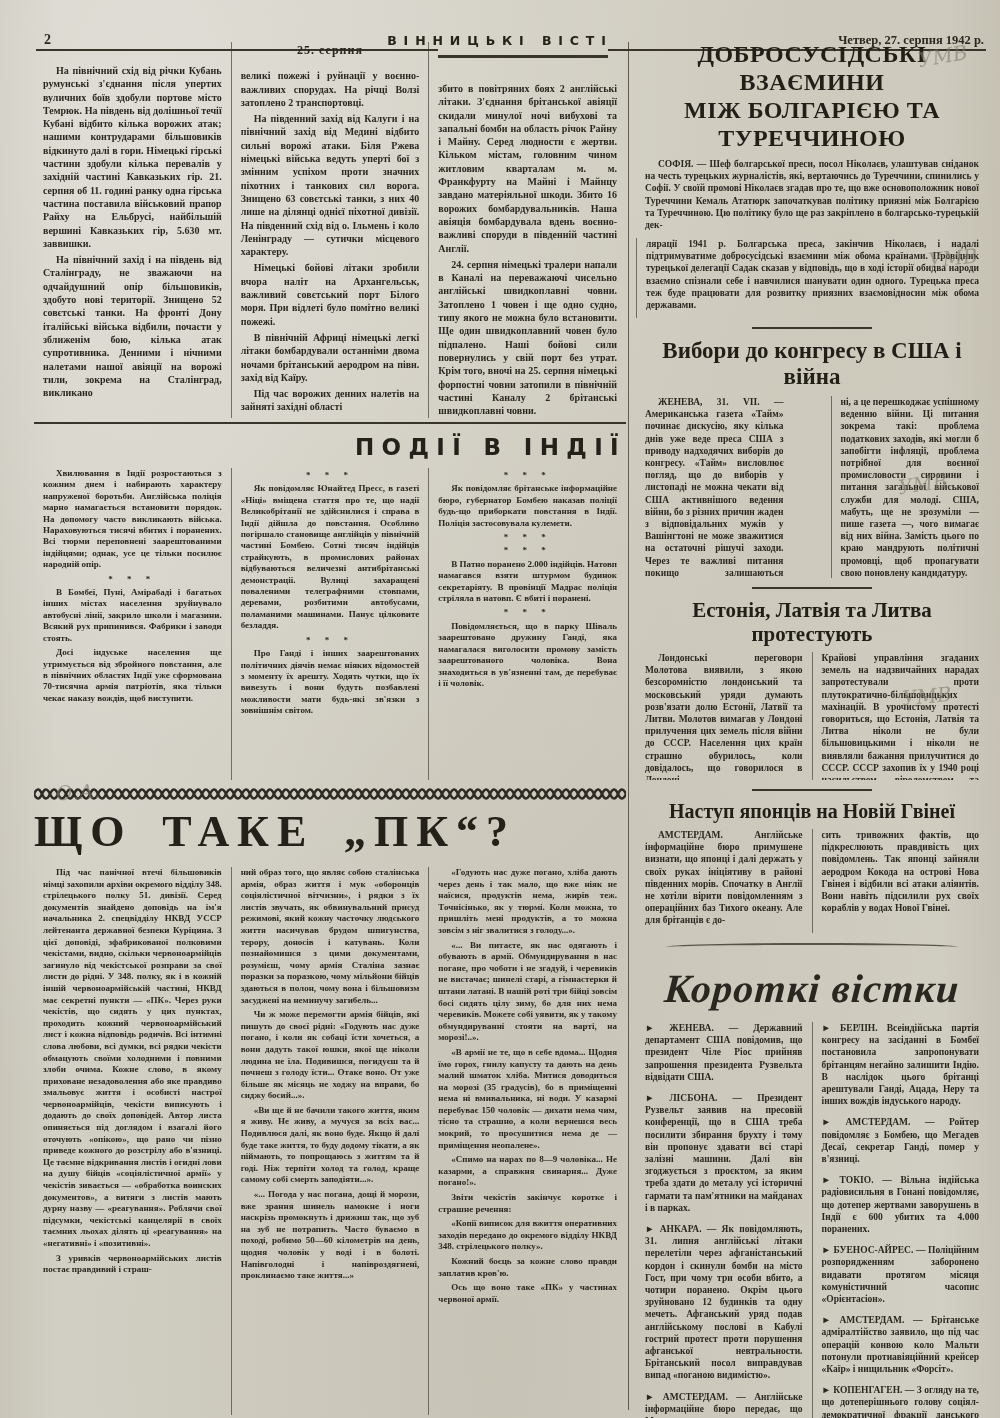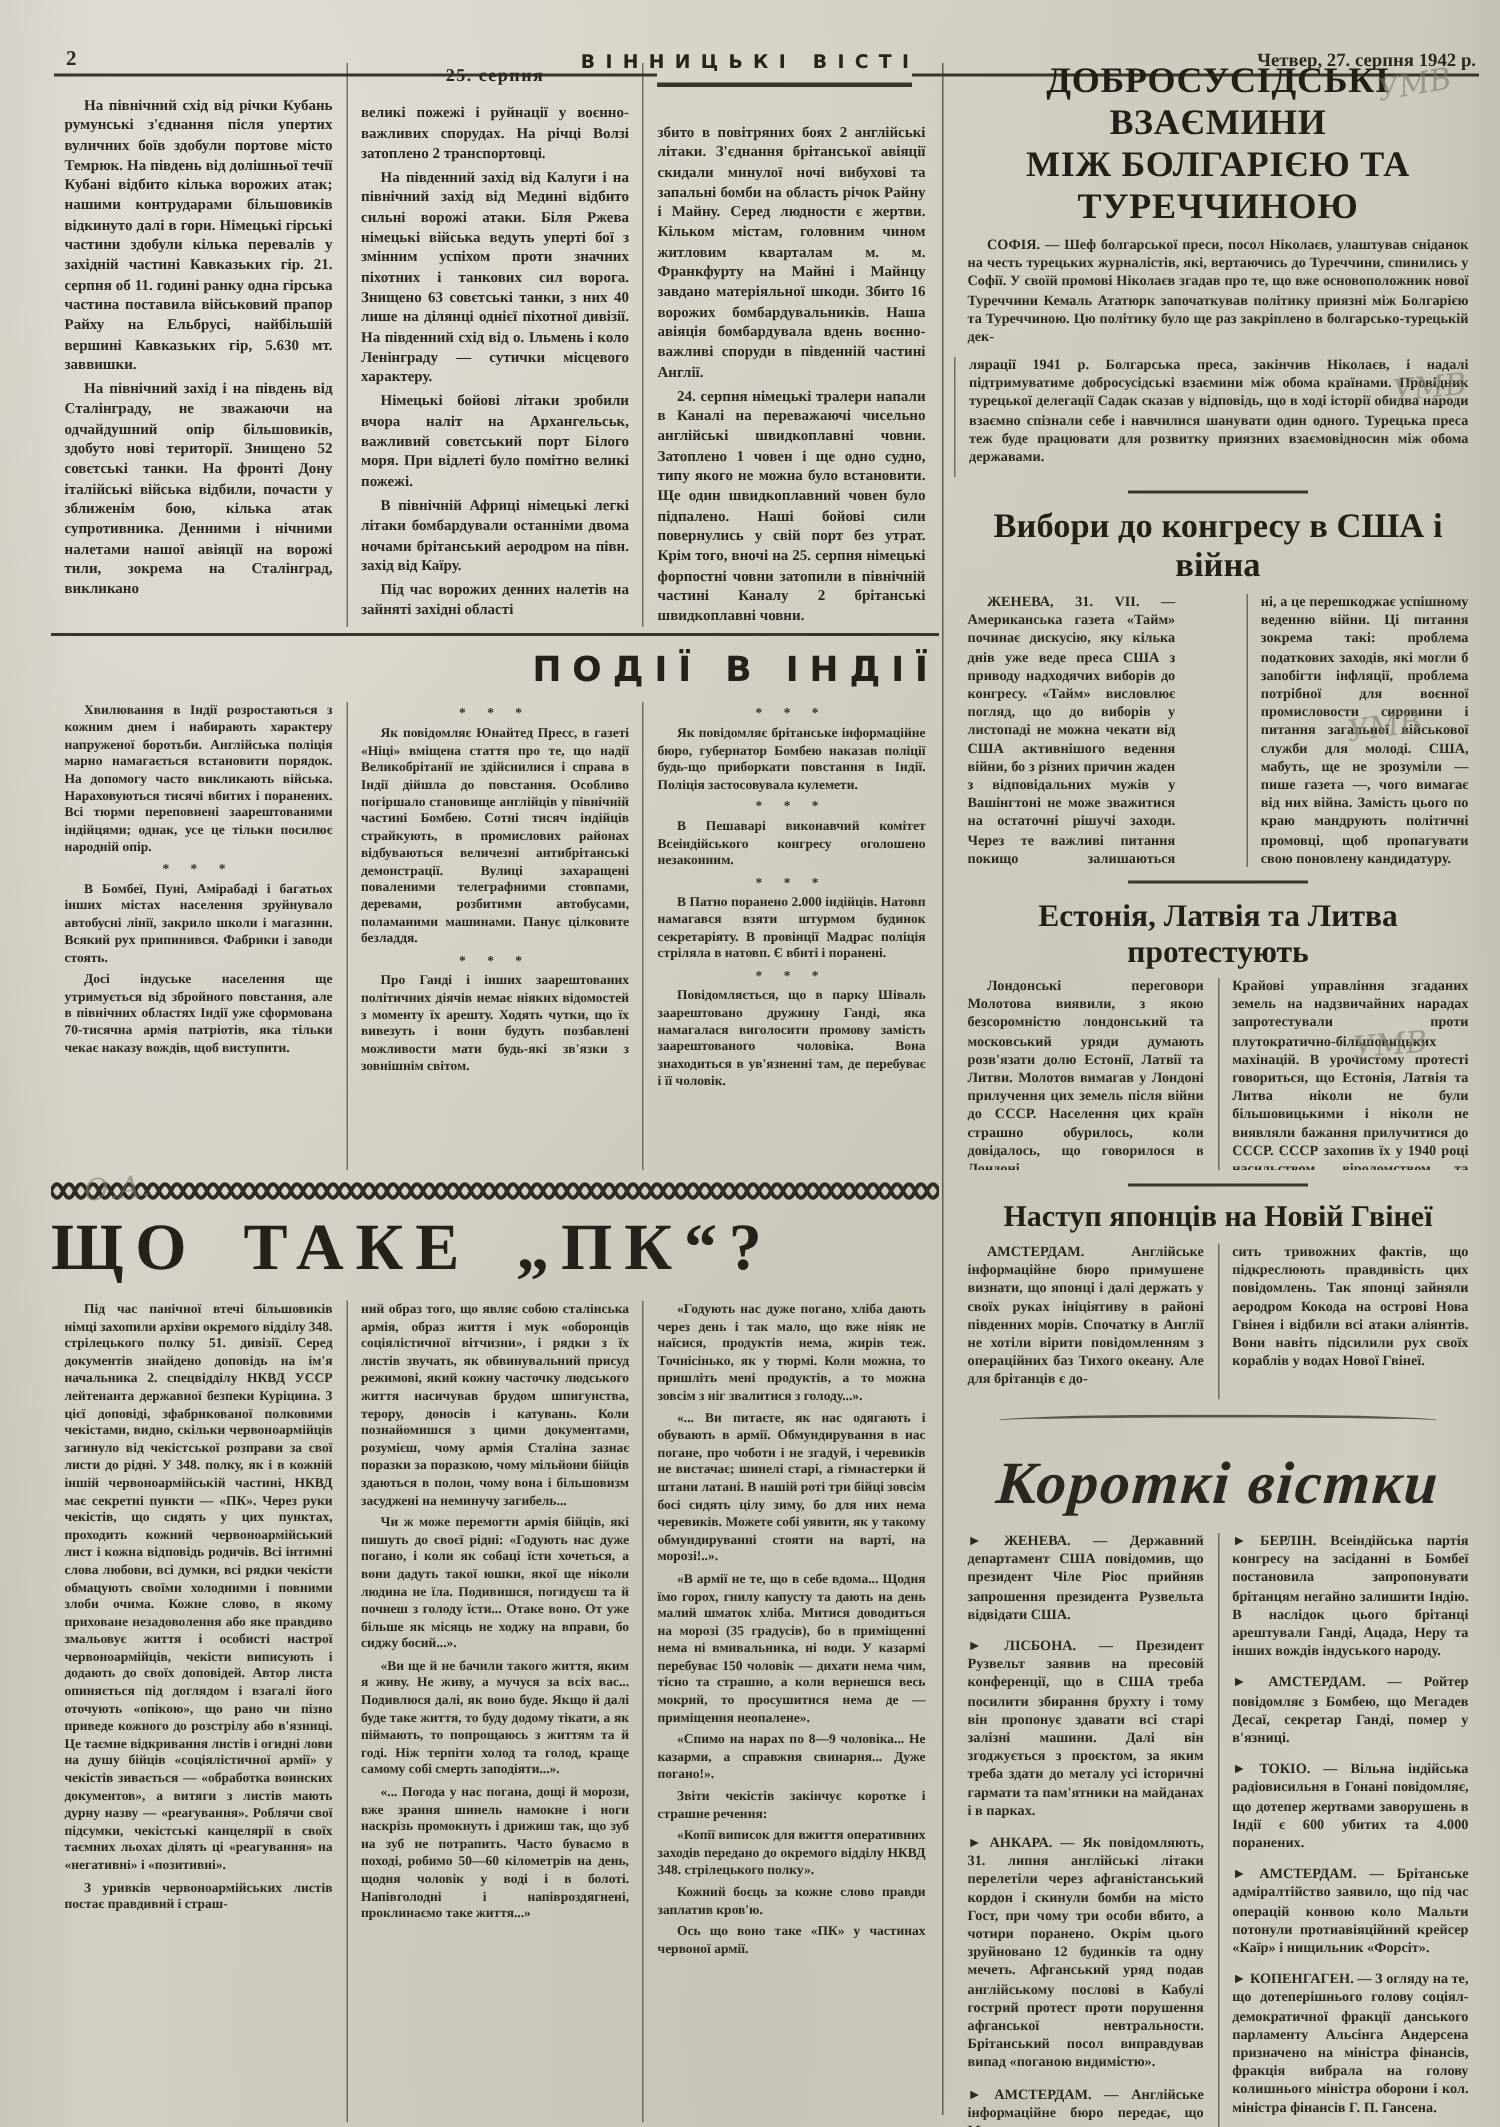--- a/index.html
+++ b/index.html
@@ -117,21 +117,20 @@
       <div class="col">
           <p class="stars">* * *</p>
           <p class="">Як повідомляє Юнайтед Пресс, в газеті «Ніці» вміщена стаття про те, що надії Великобрітанії не здійснилися і справа в Індії дійшла до повстання. Особливо погіршало становище англійців у північній частині Бомбею. Сотні тисяч індійців страйкують, в промислових районах відбуваються величезні антибрітанські демонстрації. Вулиці захаращені поваленими телеграфними стовпами, деревами, розбитими автобусами, поламаними машинами. Панує цілковите безладдя.</p>
           <p class="stars">* * *</p>
           <p class="">Про Ганді і інших заарештованих політичних діячів немає ніяких відомостей з моменту їх арешту. Ходять чутки, що їх вивезуть і вони будуть позбавлені можливости мати будь-які зв'язки з зовнішнім світом.</p>
         </div>
       <div class="col">
           <p class="stars">* * *</p>
           <p class="">Як повідомляє брітанське інформаційне бюро, губернатор Бомбею наказав поліції будь-що приборкати повстання в Індії. Поліція застосовувала кулемети.</p>
           <p class="stars">* * *</p>
-          <p class="">В Пешаварі виконавчий комітет Всеіндійського конгресу оголошено незаконним.</p>
           <p class="stars">* * *</p>
           <p class="">В Патно поранено 2.000 індійців. Натовп намагався взяти штурмом будинок секретаріяту. В провінції Мадрас поліція стріляла в натовп. Є вбиті і поранені.</p>
           <p class="stars">* * *</p>
           <p class="">Повідомляється, що в парку Шіваль заарештовано дружину Ганді, яка намагалася виголосити промову замість заарештованого чоловіка. Вона знаходиться в ув'язненні там, де перебуває і її чоловік.</p>
         </div>
     </div>
 
     <svg class="wave" width="592" height="12" viewBox="0 0 592 12">
       <defs>
         <pattern id="wv" width="16" height="12" patternUnits="userSpaceOnUse">
@@ -222,20 +221,21 @@
       <div class="col">
           <p class="brief">► ЖЕНЕВА. — Державний департамент США повідомив, що президент Чіле Ріос прийняв запрошення президента Рузвельта відвідати США.</p>
           <p class="brief">► ЛІСБОНА. — Президент Рузвельт заявив на пресовій конференції, що в США треба посилити збирання брухту і тому він пропонує здавати всі старі залізні машини. Далі він згоджується з проєктом, за яким треба здати до металу усі історичні гармати та пам'ятники на майданах і в парках.</p>
           <p class="brief">► АНКАРА. — Як повідомляють, 31. липня англійські літаки перелетіли через афганістанський кордон і скинули бомби на місто Гост, при чому три особи вбито, а чотири поранено. Окрім цього зруйновано 12 будинків та одну мечеть. Афганський уряд подав англійському послові в Кабулі гострий протест проти порушення афганської невтральности. Брітанський посол виправдував випад «поганою видимістю».</p>
           <p class="brief">► АМСТЕРДАМ. — Англійське інформаційне бюро передає, що Молотова призначено першим заступником голови Ради Народніх Комісарів Совєтського Союзу.</p>
         </div>
       <div class="col">
           <p class="brief">► БЕРЛІН. Всеіндійська партія конгресу на засіданні в Бомбеї постановила запропонувати брітанцям негайно залишити Індію. В наслідок цього брітанці арештували Ганді, Ацада, Неру та інших вождів індуського народу.</p>
           <p class="brief">► АМСТЕРДАМ. — Ройтер повідомляє з Бомбею, що Мегадев Десаї, секретар Ганді, помер у в'язниці.</p>
           <p class="brief">► ТОКІО. — Вільна індійська радіовисильня в Гонані повідомляє, що дотепер жертвами заворушень в Індії є 600 убитих та 4.000 поранених.</p>
+          <p class="brief">► БУЕНОС-АЙРЕС. — Поліційним розпорядженням заборонено видавати протягом місяця комуністичний часопис «Орієнтасіон».</p>
           <p class="brief">► АМСТЕРДАМ. — Брітанське адміралтійство заявило, що під час операцій конвою коло Мальти потонули протиавіяційний крейсер «Каїр» і нищильник «Форсіт».</p>
           <p class="brief">► КОПЕНГАГЕН. — З огляду на те, що дотеперішнього голову соціял-демократичної фракції данського парламенту Альсінга Андерсена призначено на міністра фінансів, фракція вибрала на голову колишнього міністра оборони і кол. міністра фінансів Г. П. Гансена.</p>
         </div>
     </div>
   </section>
 
   <div id="pencil-layer">
       <span class="pencil" style="left: 918px; top: 44px; transform: rotate(-10deg);">УМВ</span>
       <span class="pencil" style="left: 928px; top: 246px; transform: rotate(-6deg);">УМВ</span>
       <span class="pencil" style="left: 898px; top: 472px; transform: rotate(-8deg);">УМВ</span>

